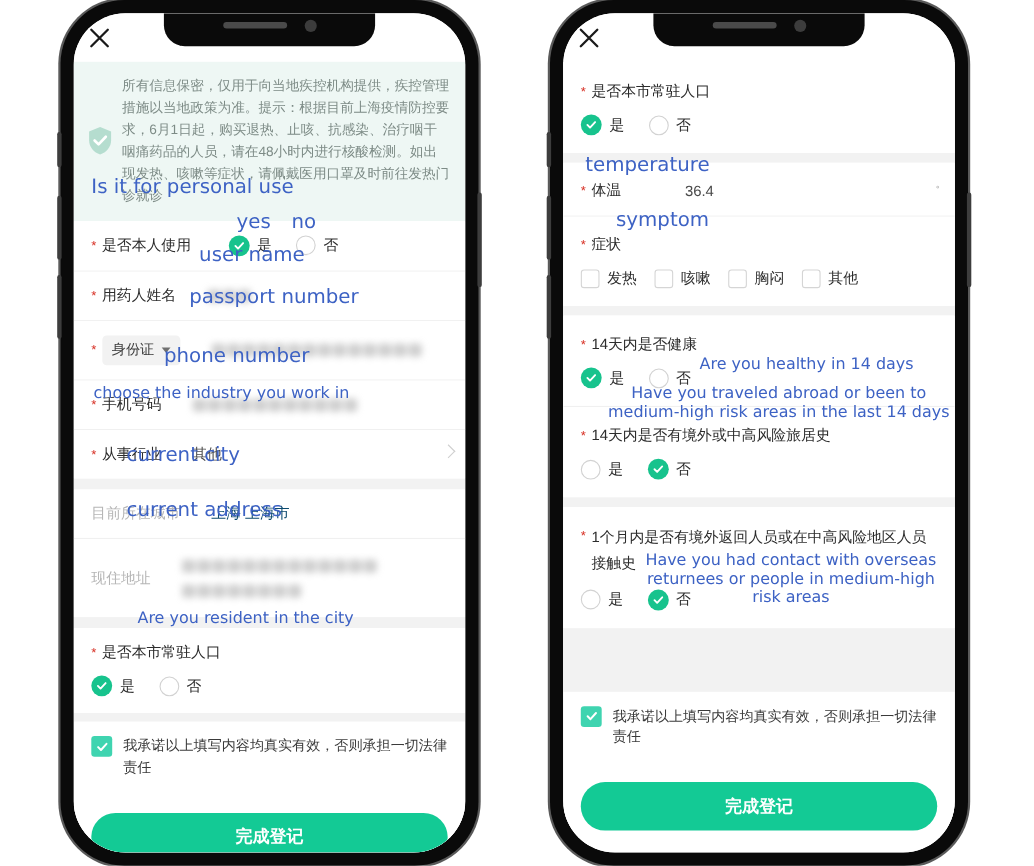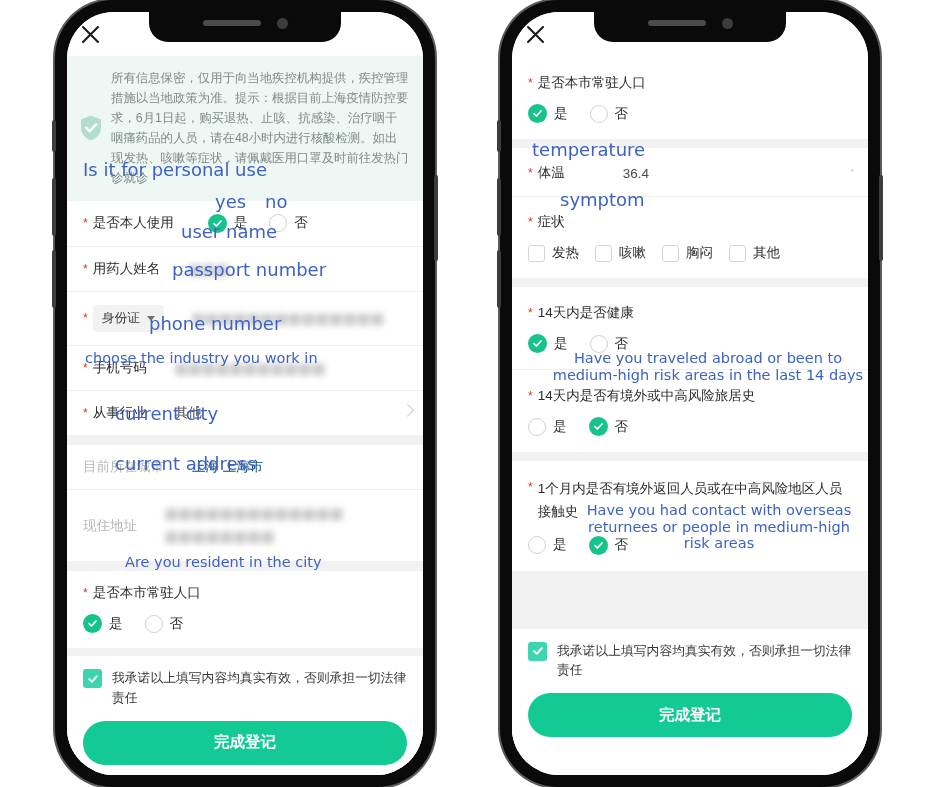--- a/index.html
+++ b/index.html
@@ -157,21 +157,21 @@
   
   .footer { background: #fff; padding: 12px 16px 14px; }
   .agree  { display: flex; align-items: flex-start; gap: 10px; }
   .cb-on  {
     width: 19px; height: 19px; border-radius: 3px;
     background: #3fd4b0; flex: 0 0 auto; margin-top: 1px;
     display: flex; align-items: center; justify-content: center;
   }
   .agree-text { font-size: 12.8px; color: #3a3a3a; line-height: 1.5; }
   .submit {
-    margin-top: 14px; width: 100%; height: 44px;
+    margin-top: 32px; width: 100%; height: 44px;
     border: none; border-radius: 22px;
     background: #13ca95; color: #fff;
     font-size: 15.5px; font-weight: 700;
     font-family: inherit; cursor: pointer;
   }
 
   
   .anno {
     position: absolute;
     color: #3d62c4;
@@ -501,18 +501,19 @@
                 </svg>
             </span>
             <span class="agree-text">我承诺以上填写内容均真实有效，否则承担一切法律责任</span>
           </div>
           <button class="submit">完成登记</button>
         </div>
       </div>
 
       <div class="anno" style="left:20px; top:128px;">temperature</div>
       <div class="anno" style="left:48px; top:178px;">symptom</div>
+      <div class="anno sm" style="left:124px; top:311px;">Are you healthy in 14 days</div>
       <div class="anno sm wrap" style="left:40px; top:338px; width:312px;">Have you traveled abroad or been to medium-high risk areas in the last 14 days</div>
       <div class="anno sm wrap" style="left:72px; top:490px; width:270px;">Have you had contact with overseas returnees or people in medium-high risk areas</div>
     </div>
   </div>
 
 </div>
 
 </body></html>

